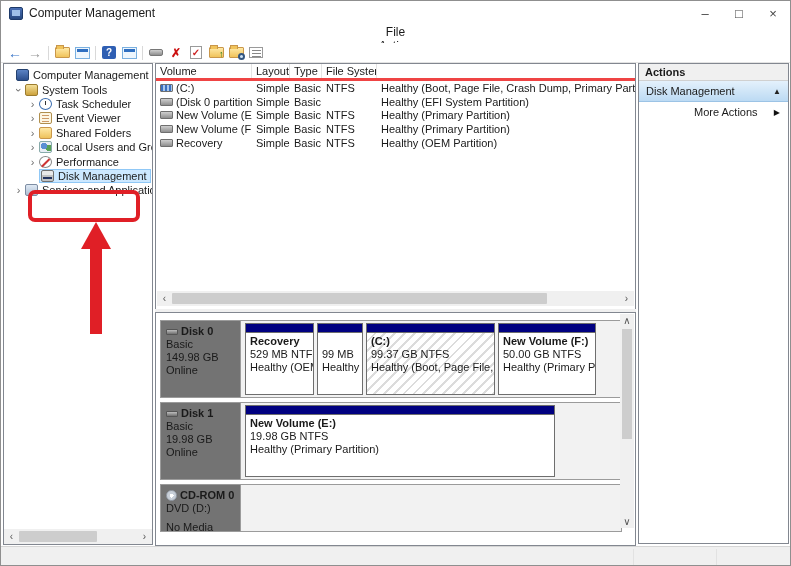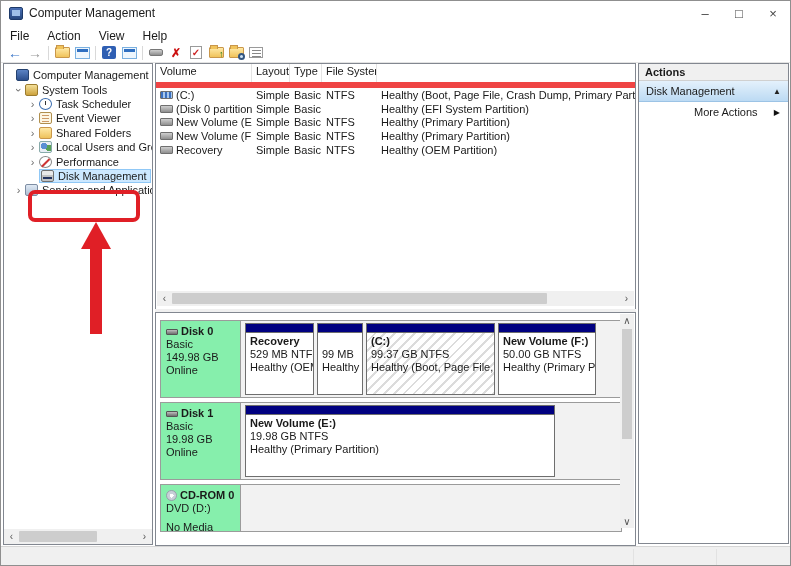--- a/index.html
+++ b/index.html
@@ -7,21 +7,21 @@
   body { font-family:"Liberation Sans", sans-serif; font-size:11px; color:#1a1a1a; }
   #window { position:relative; width:791px; height:566px; background:#ffffff; border:1px solid #8f8f8f; overflow:hidden; }
 
   
   #titlebar { position:absolute; left:0; top:0; width:100%; height:24px; background:#fff; display:flex; align-items:center; }
   .app-ico { width:14px; height:13px; margin:0 6px 0 8px; background:linear-gradient(#4a6fb5,#27497e); border:1px solid #1d3a69; border-radius:2px; position:relative; }
   .app-ico:after { content:""; position:absolute; left:2px; top:2px; right:2px; height:6px; background:#9fc0e8; }
   #title-text { font-size:12px; }
   #win-controls { margin-left:auto; display:flex; height:100%; }
   .wc { width:34px; height:100%; display:flex; align-items:center; justify-content:center; font-size:13px; color:#444; }
-  #menubar { position:absolute; left:0; top:24px; width:100%; height:18px; background:#fff; display:flex; align-items:flex-end; }
+  #menubar { position:absolute; left:0; top:24px; width:100%; height:18px; background:#fff; display:flex; align-items:center;flex-direction:column; }
   .menu-item { padding:0 9px; font-size:12px; }
   #toolbar { position:absolute; left:0; top:42px; width:100%; height:20px; background:#fff; border-bottom:1px solid #e3e3e3; display:flex; align-items:center; padding-left:4px; }
   .tb { width:20px; height:18px; display:flex; align-items:center; justify-content:center; position:relative; }
   .tb-sep { width:1px; height:14px; background:#d9d9d9; margin:0 3px; }
   .g-back { color:#3a76c9; font-weight:bold; font-size:14px; }
   .g-fwd { color:#9a9a9a; font-weight:bold; font-size:14px; }
   .g-x { color:#cc1111; font-weight:bold; font-size:12px; }
   .folder { width:15px; height:11px; background:linear-gradient(#ffe9a6,#f0c35a); border:1px solid #c9974a; border-radius:1px; position:relative; }
   .folder:before { content:""; position:absolute; left:0; top:-3px; width:6px; height:3px; background:#f0c35a; border:1px solid #c9974a; border-bottom:none; }
   .folder .ovl { position:absolute; right:-1px; bottom:-2px; font-size:9px; font-weight:bold; color:#1d7a1d; }
@@ -69,34 +69,34 @@
   .tlabel { font-size:11px; }
   .sel-wrap { display:flex; align-items:center; background:#cce8ff; border:1px solid #90c8f6; padding:0 3px 0 1px; height:14px; }
 
   
   .hscroll { position:absolute; height:15px; background:#f0f0f0; display:flex; align-items:center; }
   #left-hscroll { left:0; right:0; bottom:0; }
   .sc-btn { width:15px; text-align:center; color:#555; font-size:10px; line-height:15px; }
   .sc-thumb { height:11px; background:#cdcdcd; border-radius:1px; }
 
   
-  #vol-header { display:flex; height:24px; border-bottom:6px solid #ef4444; align-items:center; }
+  #vol-header { display:flex; height:17px; border-bottom:3px solid #ef4444; align-items:center; }
   .vh { height:100%; border-right:1px solid #e4e4e4; padding:1px 4px; white-space:nowrap; overflow:hidden; }
   .c-vol { width:96px; } .c-lay { width:38px; } .c-typ { width:32px; } .c-fs { width:55px; } .c-st { flex:1; }
   .vrow { display:flex; height:13.8px; align-items:center; white-space:nowrap; }
   .vc { padding:0 4px; overflow:hidden; white-space:nowrap; }
   .volicon { width:13px; height:8px; flex:0 0 13px; margin:0 3px 0 4px; border-radius:1px; background:linear-gradient(#cfcfcf,#8f8f8f); border:1px solid #6f6f6f; }
   .volicon.blue { background:repeating-linear-gradient(90deg,#3a70c0 0 2px,#a9c8ec 2px 4px); }
   .vname { overflow:hidden; }
   #vol-hscroll { left:1px; right:1px; bottom:3px; }
   #vol-split { position:absolute; left:154px; top:308px; width:481px; height:3px; background:#f0f0f0; }
 
   
   .disk-row { position:absolute; left:4px; width:462px; border:1px solid #9b9b9b; display:flex; background:#f2f2f2; }
-  .disk-label { width:80px; flex:0 0 80px; background:#86efac; border-right:1px solid #9b9b9b; padding:4px 5px; line-height:13px; }
+  .disk-label { width:80px; flex:0 0 80px; background:#737373; border-right:1px solid #9b9b9b; padding:4px 5px; line-height:13px; }
   .disk-name { font-weight:bold; display:flex; align-items:center; gap:3px; }
   .mini-drive { width:12px; height:6px; background:linear-gradient(#bdbdbd,#6f6f6f); border:1px solid #555; border-radius:1px; }
   .mini-cd { width:11px; height:11px; border-radius:50%; background:radial-gradient(circle,#fff 0 2px,#c8cfd8 2px 5px); border:1px solid #98a0ab; }
   .part-area { position:relative; flex:1; }
   .part { position:absolute; top:2px; bottom:2px; border:1px solid #6e6e6e; background:#fff; overflow:hidden; }
   .part .bar { height:9px; background:#000080; border-bottom:1px solid #6e6e6e; }
   .part .pbody { padding:2px 4px; line-height:13px; white-space:nowrap; }
   .part.hatch .pbody { background:repeating-linear-gradient(135deg, #ffffff 0 5px, #dcdcdc 5px 7px); height:100%; }
   .pt { font-weight:bold; min-height:13px; }
 

